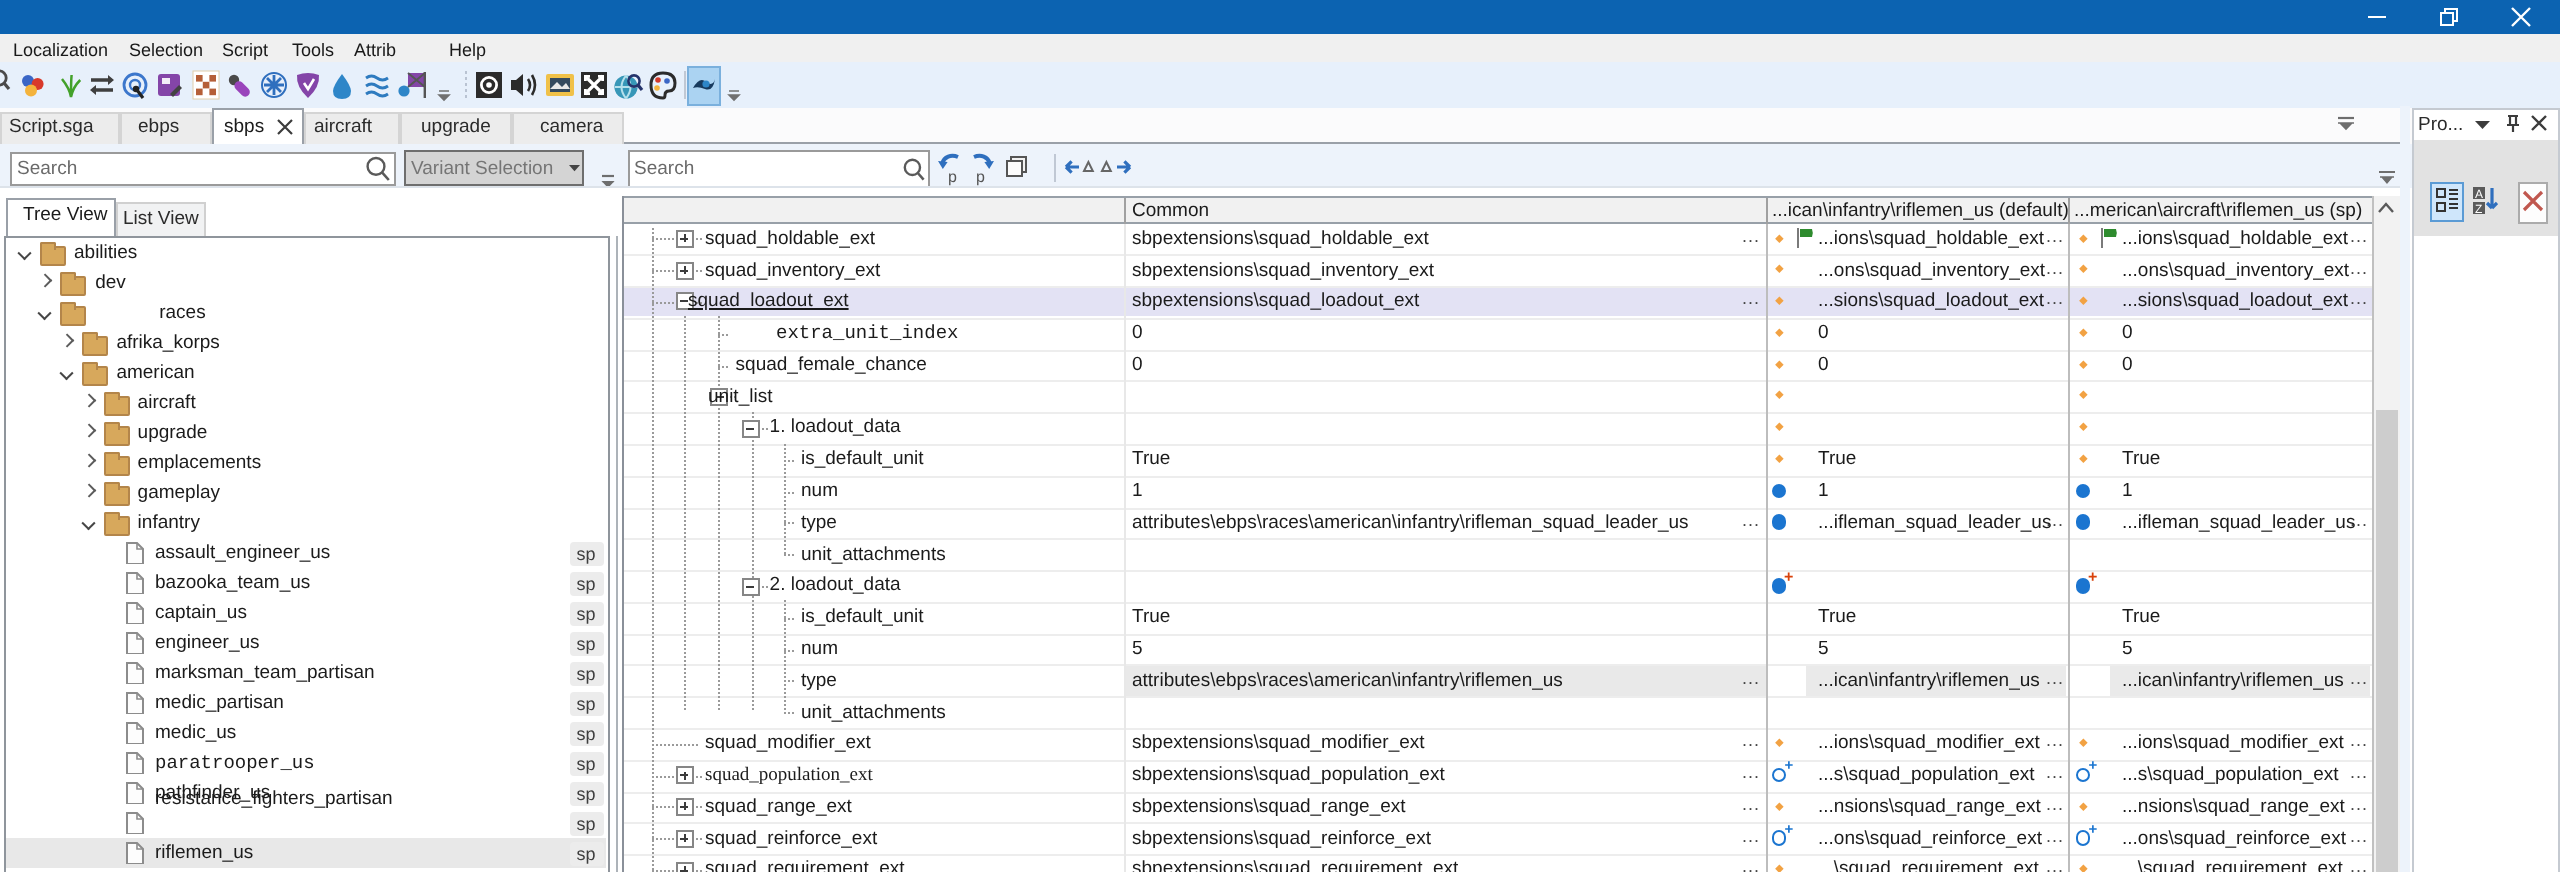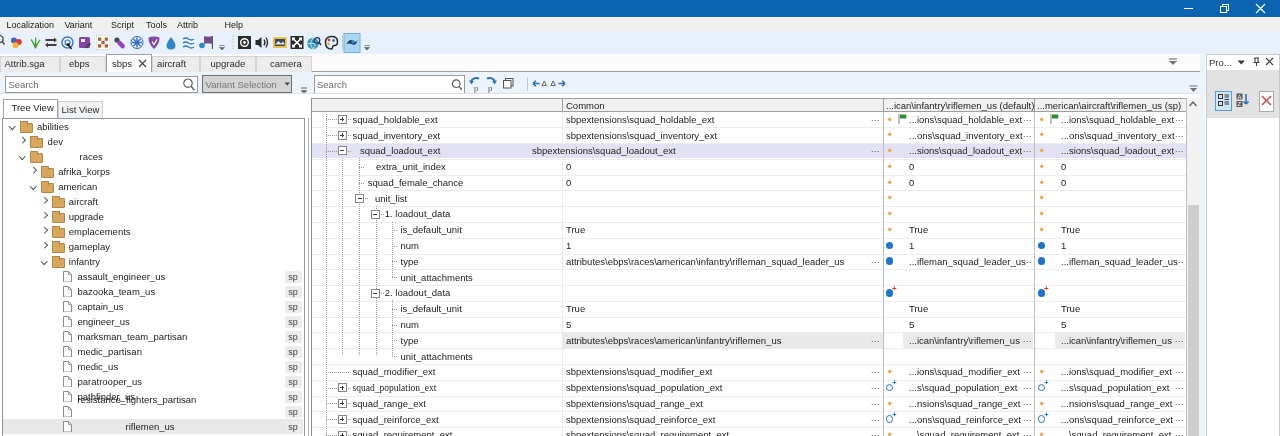--- a/index.html
+++ b/index.html
@@ -25,21 +25,21 @@
 </style></head><body>
 <div class="a" style="left:0px;top:0px;width:1280px;height:17px;background:#0c63b1;"></div>
 <div class="a" style="left:1184px;top:8px;width:9px;height:1.4px;background:#fff;"></div>
 <div class="a" style="left:1222px;top:4px;width:6.5px;height:6.5px;border:1px solid #fff"></div>
 <div class="a" style="left:1220px;top:6px;width:6.5px;height:6.5px;border:1px solid #fff;background:#0c63b1"></div>
 <svg class="a" style="left:1255px;top:3px" width="11" height="11">
     <path d="M1 1 L10 10 M10 1 L1 10" stroke="#fff" stroke-width="1.2"></path>
   </svg>
 <div class="a" style="left:0px;top:17px;width:1280px;height:14px;background:#f0f0f0;"></div>
 <span class="t" style="left:6.5px;top:19px;color:#191919;font-size:9px;">Localization</span>
-<span class="t" style="left:64.5px;top:19px;color:#191919;font-size:9px;">Variant</span>
+<span class="t" style="left:64.5px;top:19px;color:#191919;font-size:9px;">Selection</span>
 <span class="t" style="left:111px;top:19px;color:#191919;font-size:9px;">Script</span>
 <span class="t" style="left:146px;top:19px;color:#191919;font-size:9px;">Tools</span>
 <span class="t" style="left:177px;top:19px;color:#191919;font-size:9px;">Attrib</span>
 <span class="t" style="left:224.5px;top:19px;color:#191919;font-size:9px;">Help</span>
 <div class="a" style="left:0px;top:31px;width:1280px;height:23px;background:#e7f0fb;"></div>
 <svg class="a" style="left:0;top:31px" width="1280" height="23" viewBox="0 0 1280 23">
 
 <g transform="translate(0,0)">
 <circle cx="-0.5" cy="8" r="3.6" fill="none" stroke="#4a4a4a" stroke-width="1.4"></circle>
 <path d="M2 10.5 L4.5 13.5" stroke="#4a4a4a" stroke-width="1.6"></path>
@@ -145,21 +145,21 @@
  <circle cx="1" cy="-0.5" r="1.8" fill="#2e86c8"></circle>
 </g>
 <g transform="translate(367,16)">
       <path d="M-2.5 -1.5 H2.5 M-2.5 0.5 L0 3 L2.5 0.5 Z" fill="#707070" stroke="#707070" stroke-width="0.8"></path>
     </g>
 
 </svg>
 <div class="a" style="left:0px;top:54px;width:1280px;height:18px;background:#fbfbfc;"></div>
 <div class="a" style="left:0px;top:71px;width:1205px;height:1px;background:#9aa0a8;"></div>
 <div class="a" style="left:0px;top:55.5px;width:60px;height:16.5px;background:#ececec;border:1px solid #d4d4d4;border-bottom:none"></div>
-<span class="t" style="left:4.5px;top:58px;color:#2b2b2b;">Attrib.sga</span>
+<span class="t" style="left:4.5px;top:58px;color:#2b2b2b;">Script.sga</span>
 <div class="a" style="left:60px;top:55.5px;width:46px;height:16.5px;background:#ececec;border:1px solid #d4d4d4;border-bottom:none"></div>
 <span class="t" style="left:69px;top:58px;color:#2b2b2b;">ebps</span>
 <div class="a" style="left:152px;top:55.5px;width:48px;height:16.5px;background:#ececec;border:1px solid #d4d4d4;border-bottom:none"></div>
 <span class="t" style="left:157px;top:58px;color:#2b2b2b;">aircraft</span>
 <div class="a" style="left:200px;top:55.5px;width:56px;height:16.5px;background:#ececec;border:1px solid #d4d4d4;border-bottom:none"></div>
 <span class="t" style="left:210.5px;top:58px;color:#2b2b2b;">upgrade</span>
 <div class="a" style="left:256px;top:55.5px;width:56px;height:16.5px;background:#ececec;border:1px solid #d4d4d4;border-bottom:none"></div>
 <span class="t" style="left:270px;top:58px;color:#2b2b2b;">camera</span>
 <div class="a" style="left:106px;top:54px;width:46px;height:18px;background:#fff;border:1px solid #9aa0a8;border-bottom:none"></div>
 <span class="t" style="left:112px;top:58px;color:#1b1b1b;">sbps</span>
@@ -295,40 +295,40 @@
 <svg class="file" style="left:62.5px;top:361.0px" width="10" height="12">
     <path d="M0.5 0.5 H5.5 L8.5 3.5 V11 H0.5 Z" fill="#fdfdfd" stroke="#8c8c8c" stroke-width="1"></path>
     <path d="M5.5 0.5 V3.5 H8.5" fill="none" stroke="#8c8c8c" stroke-width="0.8"></path>
   </svg>
 <span class="t" style="left:77.5px;top:361.0px;color:#1b1b1b;">medic_us</span>
 <div class="sp" style="left:284.5px;top:360.5px">sp</div>
 <svg class="file" style="left:62.5px;top:376.0px" width="10" height="12">
     <path d="M0.5 0.5 H5.5 L8.5 3.5 V11 H0.5 Z" fill="#fdfdfd" stroke="#8c8c8c" stroke-width="1"></path>
     <path d="M5.5 0.5 V3.5 H8.5" fill="none" stroke="#8c8c8c" stroke-width="0.8"></path>
   </svg>
-<span class="t" style="left:77.5px;top:376.0px;color:#1b1b1b;">paratrooper_us</span>
+<span class="t" style="left:77.5px;top:376.0px;color:#1b1b1b;font-family:Liberation Mono, monospace;">paratrooper_us</span>
 <div class="sp" style="left:284.5px;top:375.5px">sp</div>
 <svg class="file" style="left:62.5px;top:391.0px" width="10" height="12">
     <path d="M0.5 0.5 H5.5 L8.5 3.5 V11 H0.5 Z" fill="#fdfdfd" stroke="#8c8c8c" stroke-width="1"></path>
     <path d="M5.5 0.5 V3.5 H8.5" fill="none" stroke="#8c8c8c" stroke-width="0.8"></path>
   </svg>
 <span class="t" style="left:77.5px;top:391.0px;color:#1b1b1b;">pathfinder_us</span>
 <div class="sp" style="left:284.5px;top:390.5px">sp</div>
 <svg class="file" style="left:62.5px;top:406.0px" width="10" height="12">
     <path d="M0.5 0.5 H5.5 L8.5 3.5 V11 H0.5 Z" fill="#fdfdfd" stroke="#8c8c8c" stroke-width="1"></path>
     <path d="M5.5 0.5 V3.5 H8.5" fill="none" stroke="#8c8c8c" stroke-width="0.8"></path>
   </svg>
 <span class="t" style="left:77.5px;top:394px;color:#1b1b1b;">resistance_fighters_partisan</span>
 <div class="sp" style="left:284.5px;top:405.5px">sp</div>
 <div class="a" style="left:3px;top:419.0px;width:300px;height:15px;background:#e8e8e8;"></div>
 <svg class="file" style="left:62.5px;top:421.0px" width="10" height="12">
     <path d="M0.5 0.5 H5.5 L8.5 3.5 V11 H0.5 Z" fill="#fdfdfd" stroke="#8c8c8c" stroke-width="1"></path>
     <path d="M5.5 0.5 V3.5 H8.5" fill="none" stroke="#8c8c8c" stroke-width="0.8"></path>
   </svg>
-<span class="t" style="left:77.5px;top:421.0px;color:#1b1b1b;margin-left:48px;">riflemen_us</span>
+<span class="t" style="left:77.5px;top:421.0px;color:#1b1b1b;">riflemen_us</span>
 <div class="sp" style="left:284.5px;top:420.5px">sp</div>
 
 <div class="a" style="left:311px;top:94px;width:875px;height:4px;background:#fff;"></div>
 <div class="a" style="left:311px;top:98px;width:875px;height:13.5px;background:#f1f1f1;border:1px solid #98a0a8;border-right:none"></div>
 <div class="a" style="left:562px;top:98.5px;width:1px;height:13px;background:#a0a0a0;"></div>
 <div class="a" style="left:883px;top:98.5px;width:1px;height:13px;background:#a0a0a0;"></div>
 <div class="a" style="left:1034px;top:98.5px;width:1px;height:13px;background:#a0a0a0;"></div>
 <span class="t" style="left:566px;top:99.5px;color:#1b1b1b;">Common</span>
 <span class="t" style="left:886px;top:99.5px;color:#1b1b1b;">...ican\infantry\riflemen_us (default)</span>
 <span class="t" style="left:1037px;top:99.5px;color:#1b1b1b;">...merican\aircraft\riflemen_us (sp)</span>
@@ -403,49 +403,49 @@
 <span class="t" style="left:909px;top:129.58px;color:#1b1b1b;">...ons\squad_inventory_ext</span>
 <span class="dots" style="left:1023px;top:128.6px">...</span>
 <div class="odot" style="left:1039.8px;top:133.3px"></div>
 <span class="t" style="left:1061px;top:129.58px;color:#1b1b1b;">...ons\squad_inventory_ext</span>
 <span class="dots" style="left:1175px;top:128.6px">...</span>
 <div class="doth" style="left:325.5px;top:150.9px;width:11px"></div>
 <div class="box" style="left:337.5px;top:146.4px">
     <i class="ph"></i>
   </div>
 <div class="doth" style="left:347.5px;top:150.9px;width:4.5px"></div>
-<span class="t" style="left:360px;top:145.36px;color:#1b1b1b;">squad_loadout_ext</span>
-<span class="t" style="left:532px;top:145.36px;color:#1b1b1b;">sbpextensions\squad_loadout_ext</span>
+<span class="t" style="left:344px;top:145.36px;color:#1b1b1b;text-decoration:underline;">squad_loadout_ext</span>
+<span class="t" style="left:566px;top:145.36px;color:#1b1b1b;">sbpextensions\squad_loadout_ext</span>
 <span class="dots" style="left:871px;top:144.4px">...</span>
 <div class="odot" style="left:887.8px;top:149.0px"></div>
 <span class="t" style="left:909px;top:145.36px;color:#1b1b1b;">...sions\squad_loadout_ext</span>
 <span class="dots" style="left:1023px;top:144.4px">...</span>
 <div class="odot" style="left:1039.8px;top:149.0px"></div>
 <span class="t" style="left:1061px;top:145.36px;color:#1b1b1b;">...sions\squad_loadout_ext</span>
 <span class="dots" style="left:1175px;top:144.4px">...</span>
 <div class="doth" style="left:358.5px;top:166.7px;width:6px"></div>
-<span class="t" style="left:376px;top:161.14000000000001px;color:#1b1b1b;">extra_unit_index</span>
+<span class="t" style="left:388px;top:161.14000000000001px;color:#1b1b1b;font-family:Liberation Mono, monospace;">extra_unit_index</span>
 <span class="t" style="left:566px;top:161.14000000000001px;color:#1b1b1b;">0</span>
 <div class="odot" style="left:887.8px;top:164.8px"></div>
 <span class="t" style="left:909px;top:161.14000000000001px;color:#1b1b1b;">0</span>
 <div class="odot" style="left:1039.8px;top:164.8px"></div>
 <span class="t" style="left:1061px;top:161.14000000000001px;color:#1b1b1b;">0</span>
 <div class="doth" style="left:358.5px;top:182.5px;width:6px"></div>
 <span class="t" style="left:367.8px;top:176.92000000000002px;color:#1b1b1b;">squad_female_chance</span>
 <span class="t" style="left:566px;top:176.92000000000002px;color:#1b1b1b;">0</span>
 <div class="odot" style="left:887.8px;top:180.6px"></div>
 <span class="t" style="left:909px;top:176.92000000000002px;color:#1b1b1b;">0</span>
 <div class="odot" style="left:1039.8px;top:180.6px"></div>
 <span class="t" style="left:1061px;top:176.92000000000002px;color:#1b1b1b;">0</span>
 <div class="doth" style="left:358.5px;top:198.3px;width:-4px"></div>
 <div class="box" style="left:355.3px;top:193.8px">
     <i class="ph"></i>
   </div>
 <div class="doth" style="left:365.3px;top:198.3px;width:3.5px"></div>
-<span class="t" style="left:375px;top:192.7px;color:#1b1b1b;text-align:center;">unit_list</span>
+<span class="t" style="left:354px;top:192.7px;color:#1b1b1b;text-align:center;">unit_list</span>
 <div class="odot" style="left:887.8px;top:196.4px"></div>
 <div class="odot" style="left:1039.8px;top:196.4px"></div>
 <div class="doth" style="left:375.5px;top:214.1px;width:-6px"></div>
 <div class="box" style="left:370.7px;top:209.6px">
     <i class="ph"></i>
   </div>
 <div class="doth" style="left:380.7px;top:214.1px;width:3.6px"></div>
 <span class="t" style="left:384.8px;top:208.48000000000002px;color:#1b1b1b;">1. loadout_data</span>
 <div class="odot" style="left:887.8px;top:212.2px"></div>
 <div class="odot" style="left:1039.8px;top:212.2px"></div>

